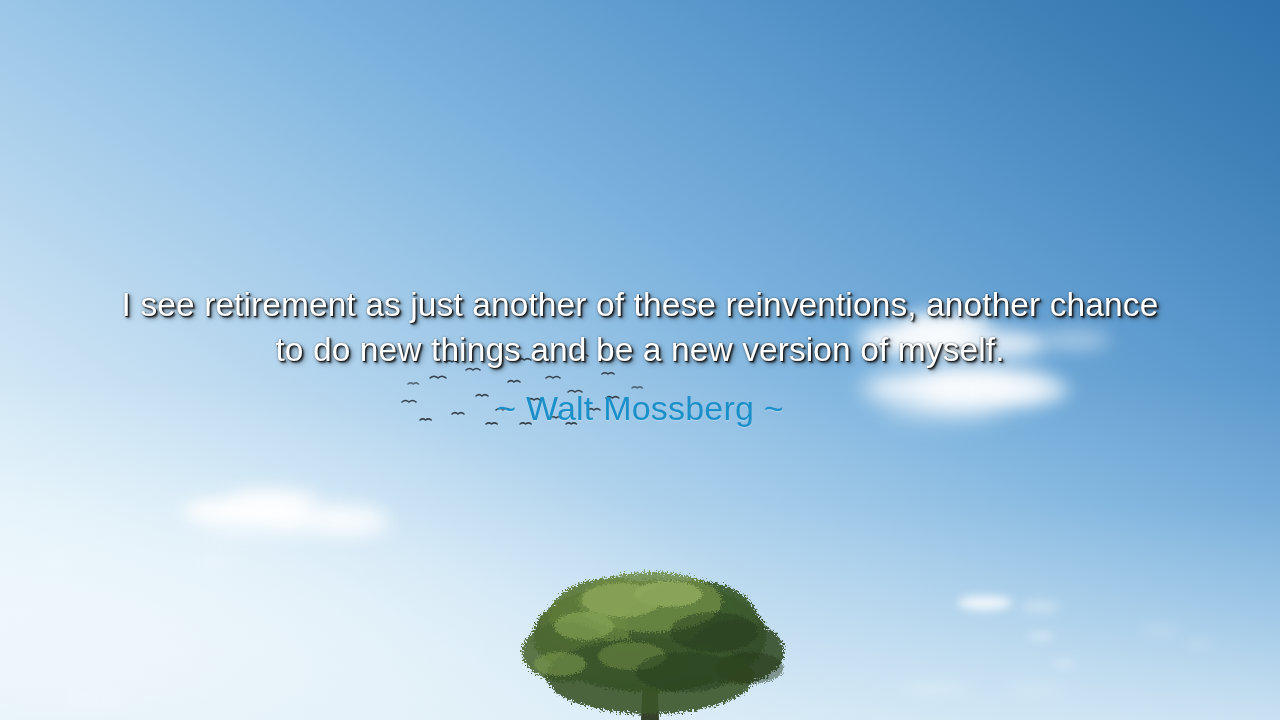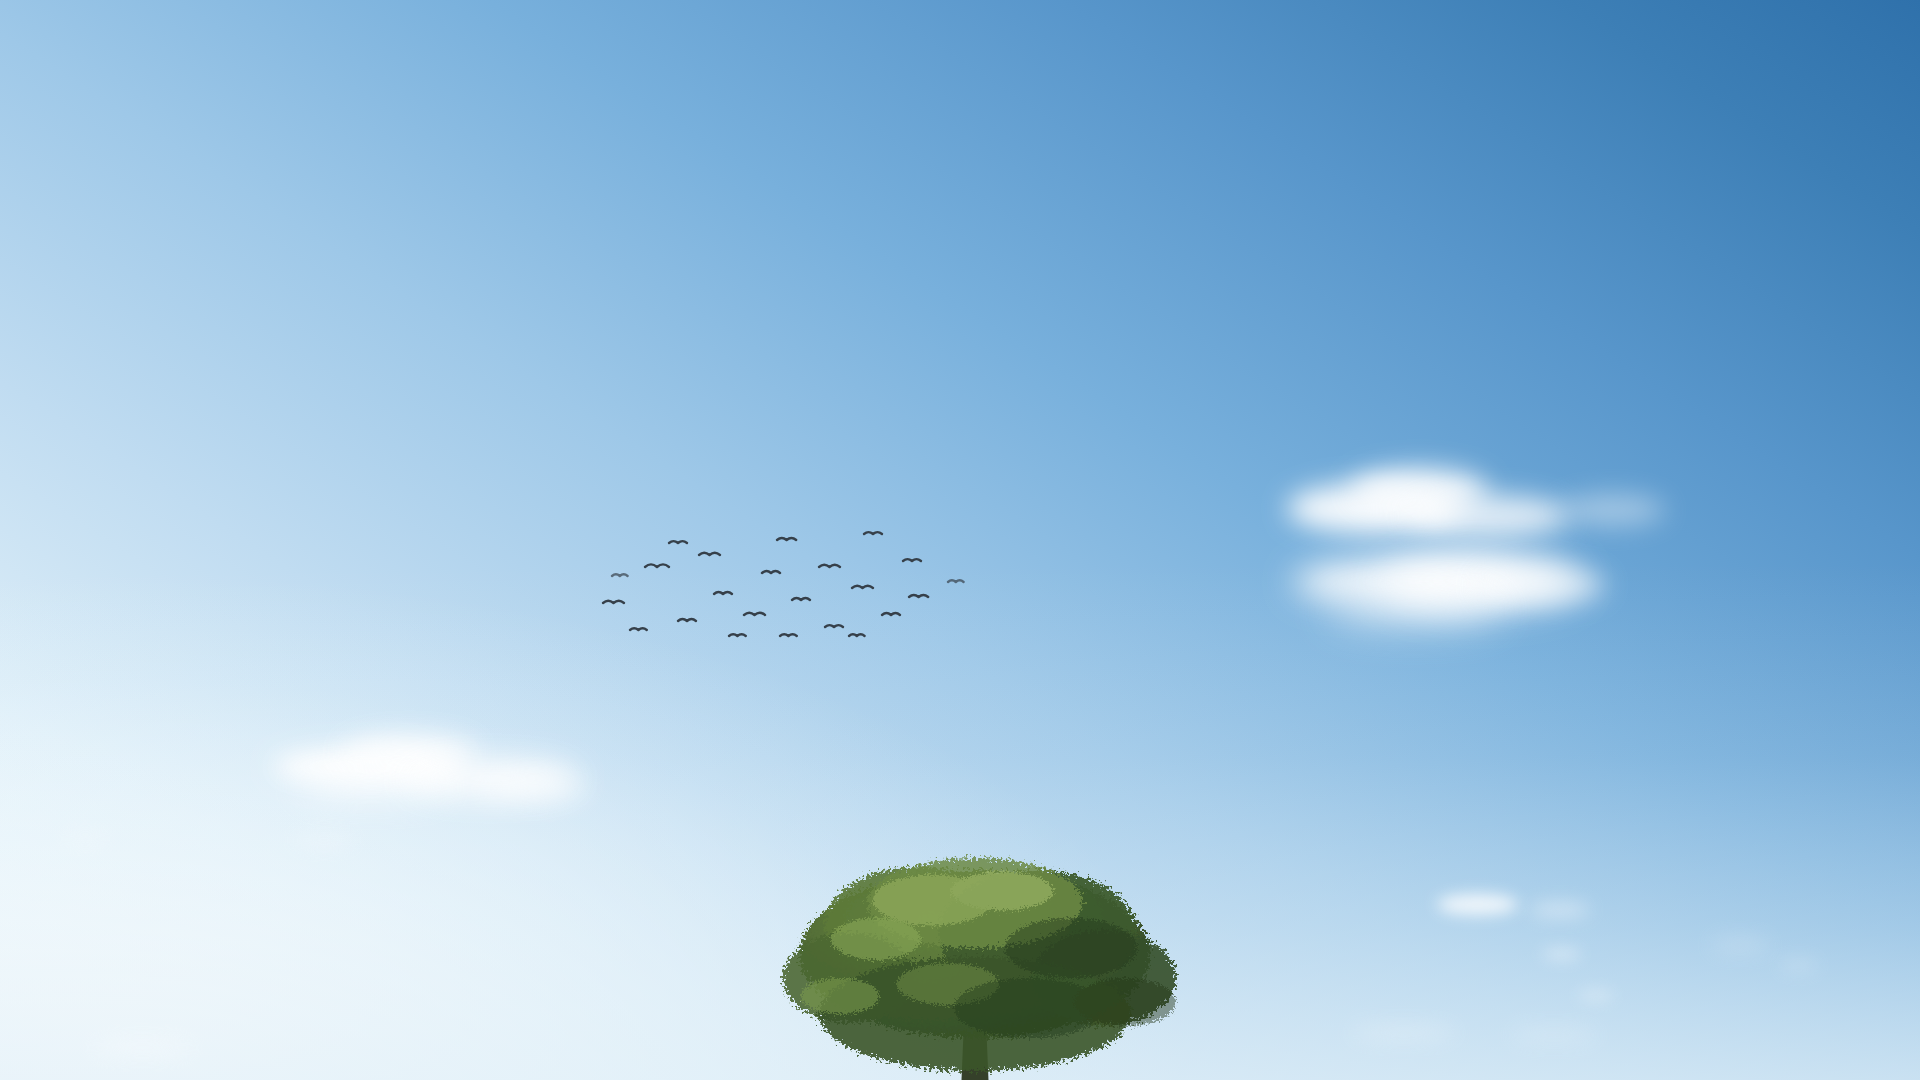--- a/index.html
+++ b/index.html
@@ -248,14 +248,18 @@
         <ellipse cx="132" cy="96" rx="34" ry="14" fill="#6e8c46"></ellipse>
       </g>
       <g filter="url(#leafy2)" opacity=".45">
         <ellipse cx="214" cy="72" rx="44" ry="20" fill="#24381d"></ellipse>
         <ellipse cx="186" cy="112" rx="50" ry="20" fill="#243a1d"></ellipse>
         <ellipse cx="250" cy="108" rx="34" ry="16" fill="#223619"></ellipse>
       </g>
     </svg>
   </div>
 
+  <div id="quote-block">
+    <p id="quote-text">I see retirement as just another of these reinventions, another chance to do new things and be a new version of myself.</p>
+    <p id="quote-author">~ Walt Mossberg ~</p>
+  </div>
 
 </div>
 
 </body></html>

